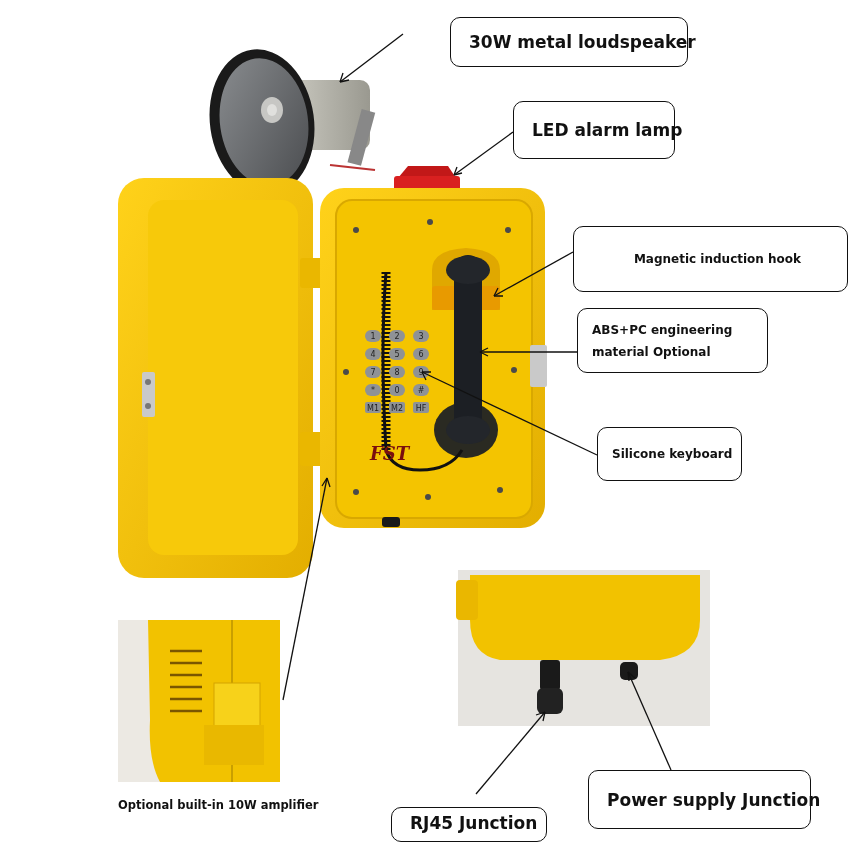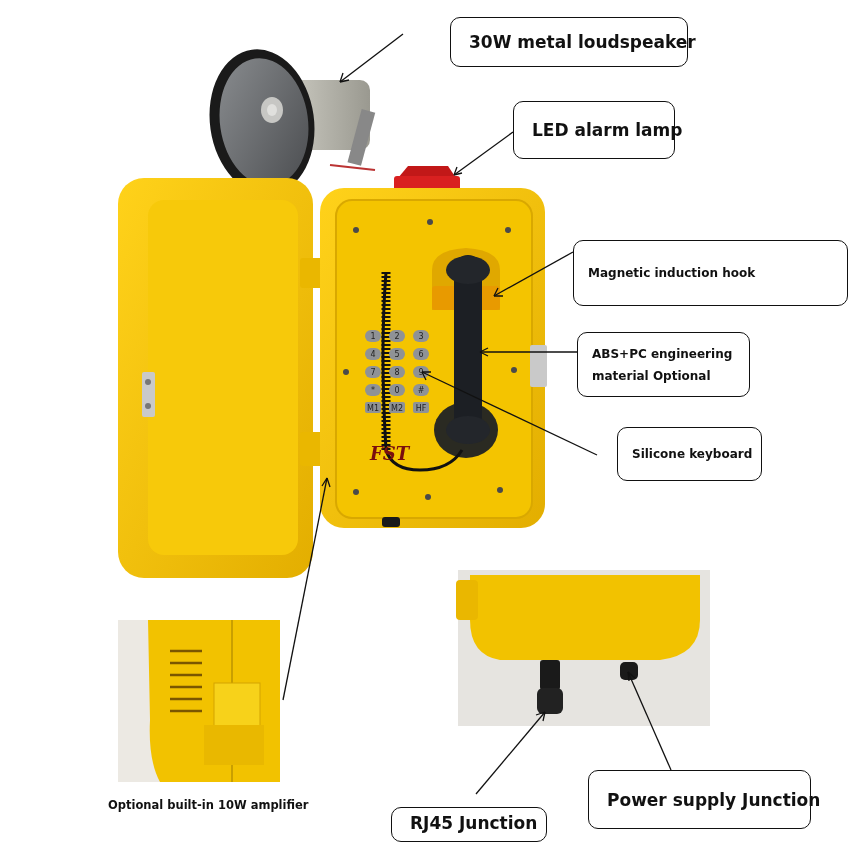--- a/index.html
+++ b/index.html
@@ -170,34 +170,34 @@
 </svg>
 
 <div class="callout big" style="left:403px;top:17px;width:238px;height:50px;margin-left:47px;">
   <span class="ln">30W metal loudspeaker</span>
 </div>
 
 <div class="callout big" style="left:513px;top:101px;width:162px;height:58px;">
   <span class="ln">LED alarm lamp</span>
 </div>
 
-<div class="callout small" style="left:573px;top:240px;width:275px;height:66px;">
+<div class="callout small" style="left:573px;top:226px;width:275px;height:66px;align-items:center;">
   <span class="ln">Magnetic induction hook</span>
 </div>
 
-<div class="callout small" style="left:577px;top:332px;width:173px;height:65px;">
+<div class="callout small" style="left:577px;top:308px;width:191px;height:65px;">
   <span class="ln">ABS+PC engineering</span>
   <span class="ln">material Optional</span>
 </div>
 
-<div class="callout small" style="left:597px;top:427px;width:145px;height:54px;margin-left:20px;">
+<div class="callout small" style="left:597px;top:427px;width:145px;height:54px;">
   <span class="ln">Silicone keyboard</span>
 </div>
 
-<div class="plain-label" style="left:108px;top:798px;">Optional built-in 10W amplifier</div>
+<div class="plain-label" style="left:118px;top:798px;">Optional built-in 10W amplifier</div>
 
 <div class="callout big" style="left:391px;top:807px;width:156px;height:35px;justify-content:flex-end;padding-bottom:8px;">
   <span class="ln">RJ45 Junction</span>
 </div>
 
 <div class="callout big" style="left:588px;top:770px;width:223px;height:59px;">
   <span class="ln">Power supply Junction</span>
 </div>
 
 </body></html>

